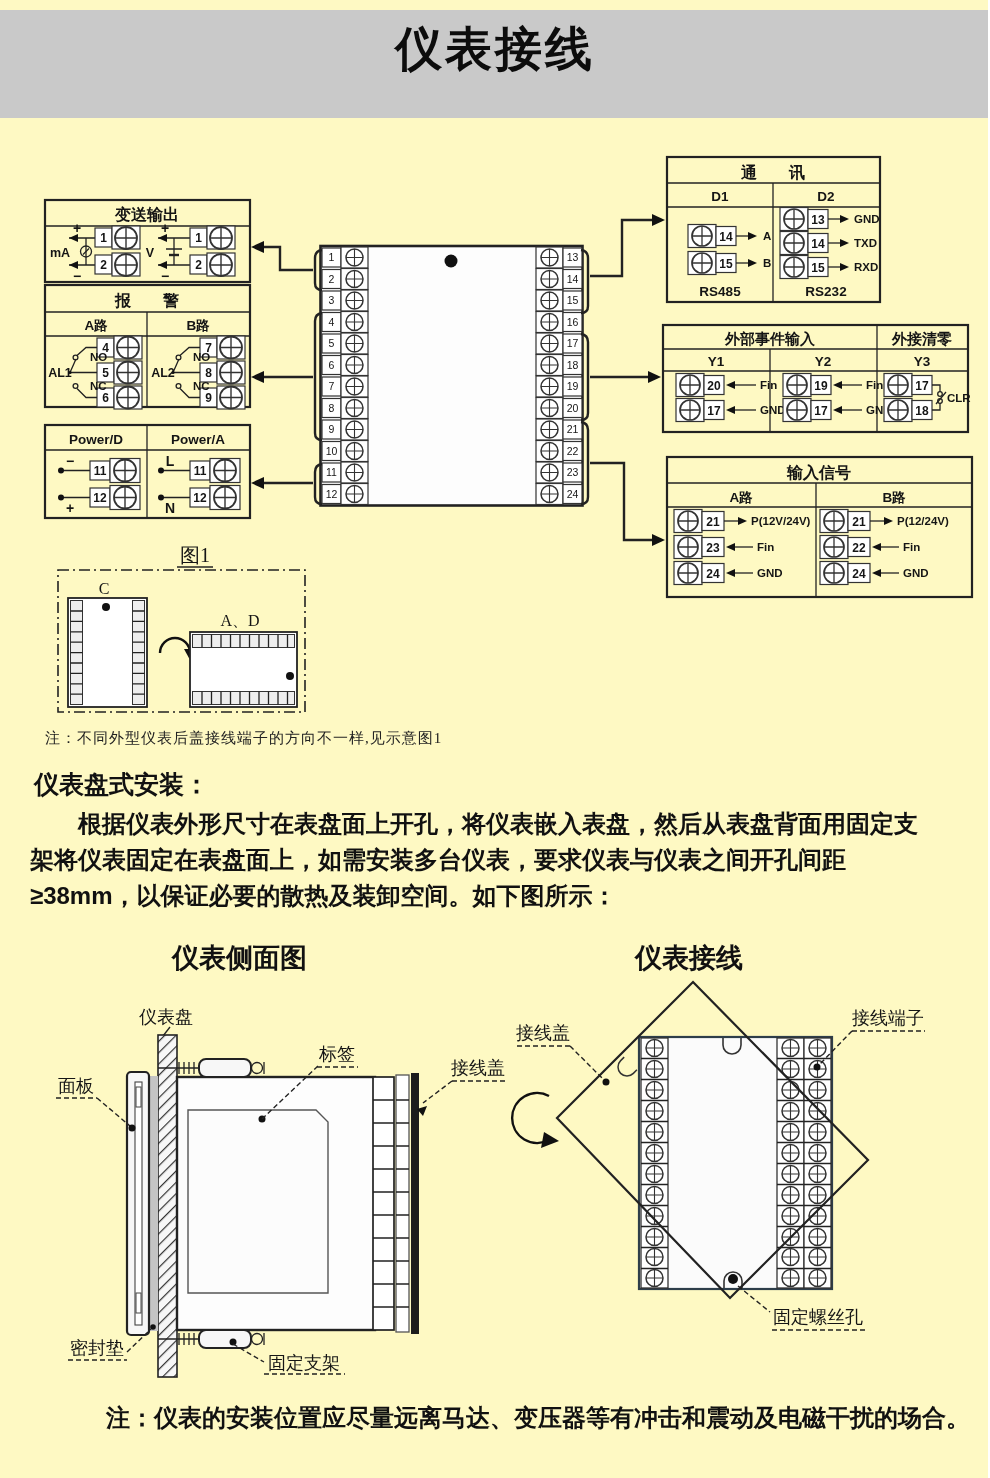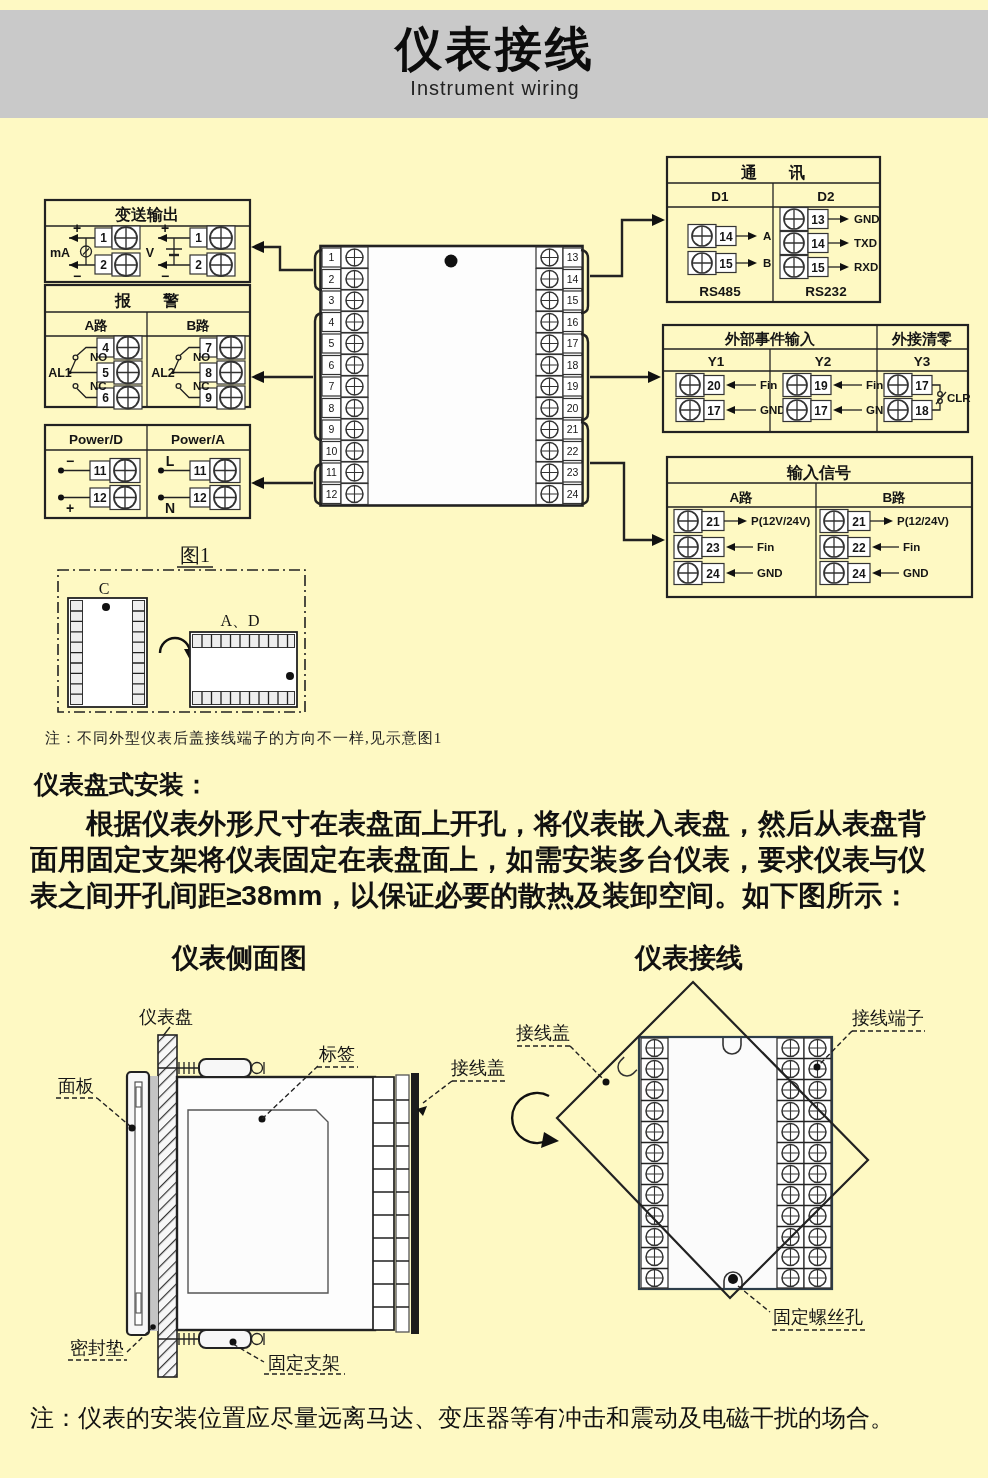--- a/index.html
+++ b/index.html
@@ -21,33 +21,32 @@
   .fg{font-size:18px;font-family:"Liberation Serif",serif}
   .co{font-size:18px}
   .bx{fill:none;stroke:#222;stroke-width:2.2}
   .ln{stroke:#222;stroke-width:1.3;fill:none}
   .ln2{stroke:#222;stroke-width:2.4;fill:none}
   .c{fill:#fff;stroke:#333;stroke-width:1.2}
   .dash{stroke:#222;stroke-width:1.4;fill:none;stroke-dasharray:5 3}
   .dot{fill:#111}
   .note1{position:absolute;left:45px;top:729px;font-family:"Liberation Serif",serif;font-size:15px;color:#222;letter-spacing:1px;}
   .h2{position:absolute;left:34px;top:768px;font-size:25px;font-weight:bold;}
-  .para{position:absolute;left:30px;top:806px;width:905px;font-size:28px;font-weight:bold;line-height:36px;text-indent:2em;}
+  .para{position:absolute;left:30px;top:806px;width:905px;font-size:24px;font-weight:bold;line-height:36px;text-indent:2em;}
   .dt{position:absolute;top:940px;width:200px;font-family:"Liberation Serif",serif;font-size:27px;font-weight:bold;}
   .dt.left{left:172px}.dt.right{left:635px}
-  .foot{position:absolute;left:30px;top:1402px;width:940px;font-size:24px;font-weight:normal;}
+  .foot{position:absolute;left:30px;top:1402px;width:940px;font-size:24px;font-weight:bold;text-align:right;}
 </style>
 </head>
 <body>
 
 <div id="page">
 
   <div class="banner">
     <h1>仪表接线</h1>
-    <div class="sub">Instrument wiring</div>
   </div>
 
   <svg width="990" height="1478" viewBox="0 0 990 1478">
     <defs>
       <g id="scr11">
           <circle r="11" fill="#fff" stroke="#333" stroke-width="1.8"></circle>
           <path d="M-11,0H11M0,-11V11" stroke="#333" stroke-width="1.4" fill="none"></path>
         </g>
       <g id="scr10">
           <circle r="10" fill="#fff" stroke="#333" stroke-width="1.7"></circle>

